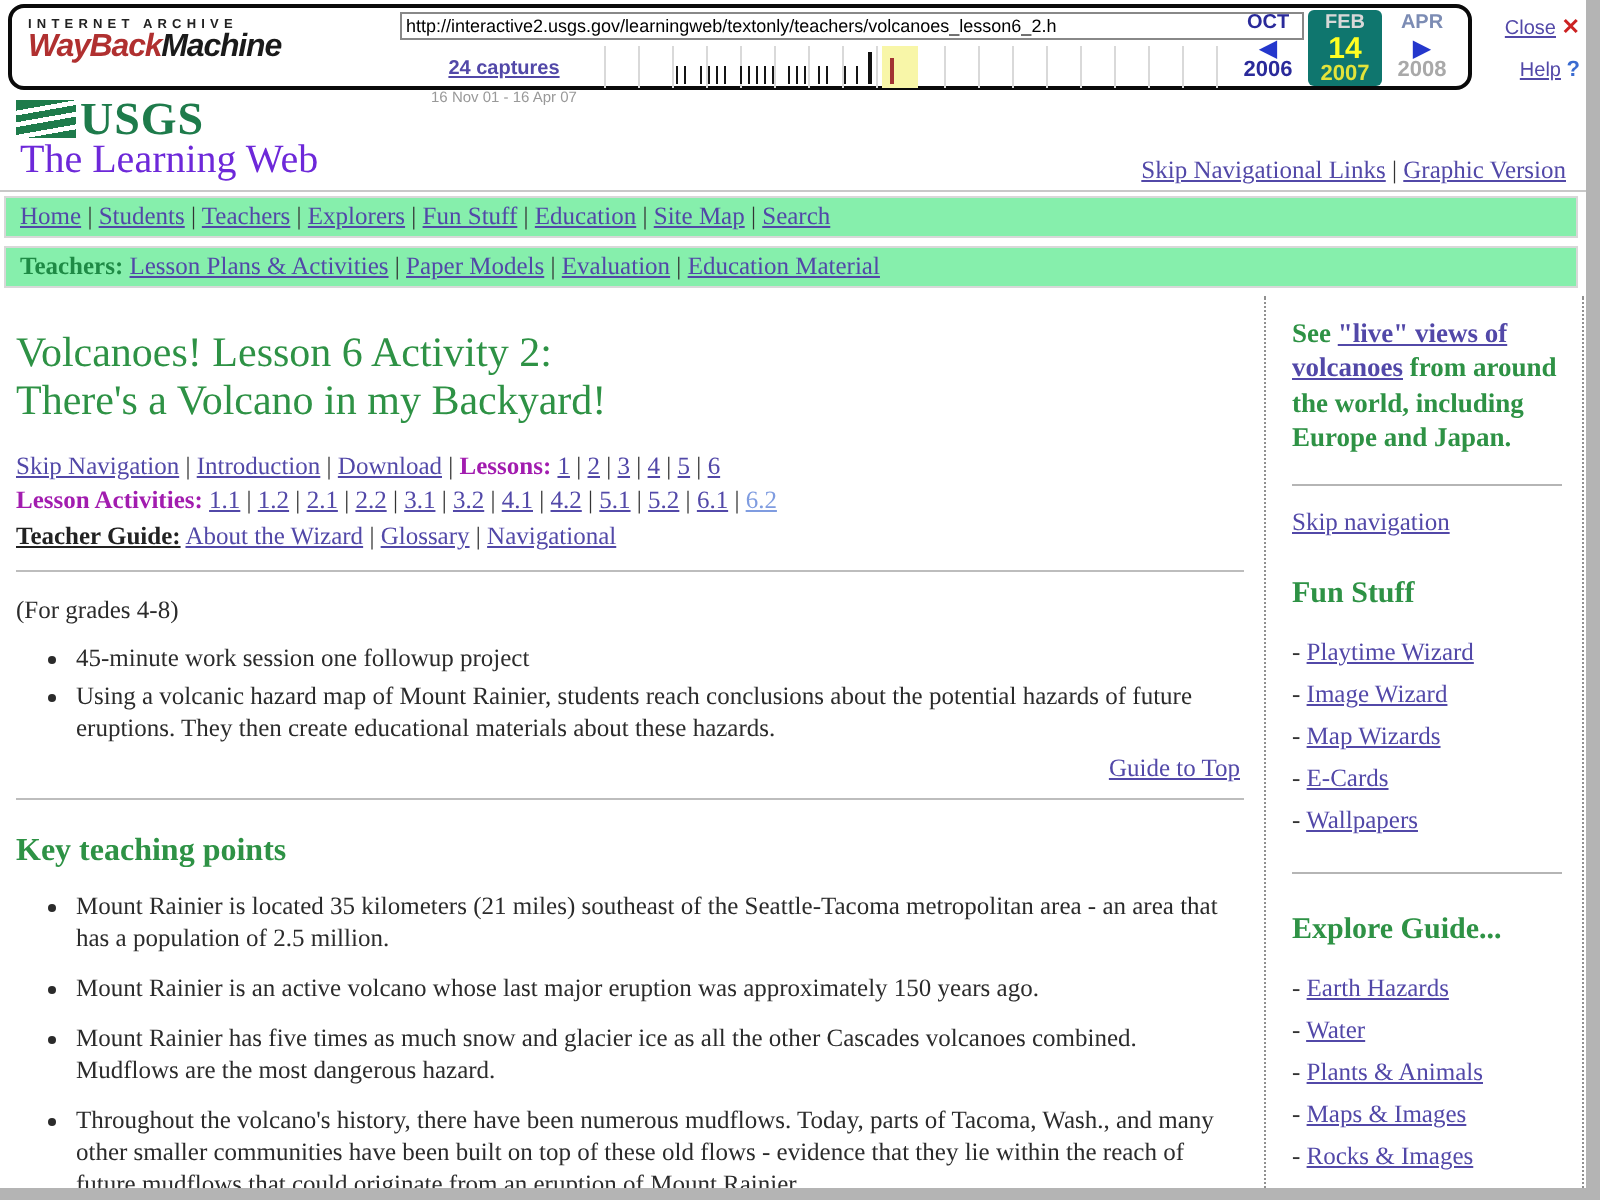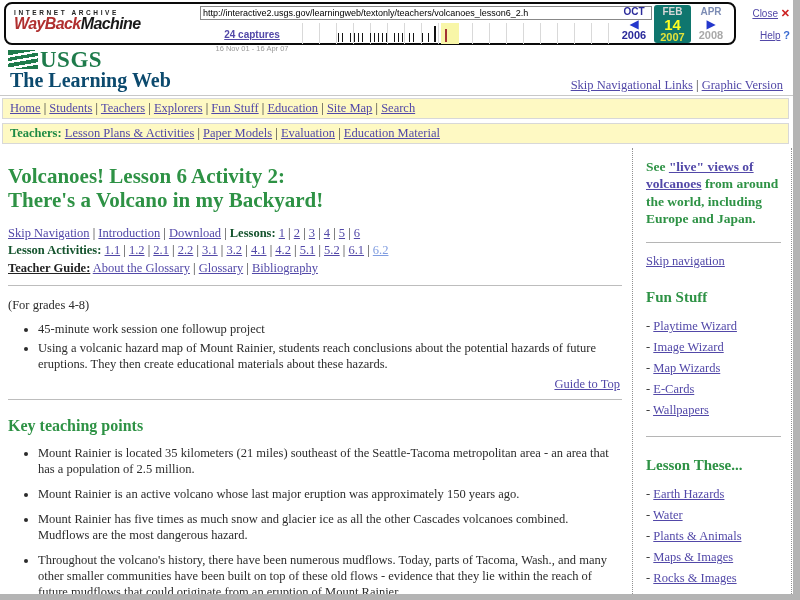--- a/index.html
+++ b/index.html
@@ -44,40 +44,40 @@
     font-size:10px;text-align:right;z-index:3;}
   #close-help .row{margin-bottom:9px;white-space:nowrap;}
   .x-icon{color:#cc2222;font-weight:bold;font-size:11px;}
   .q-icon{color:#3a6bd0;font-weight:bold;font-size:11px;}
 
   
   #usgs-logo{position:absolute;left:8px;top:48px;display:flex;align-items:center;}
   .usgs-wave{width:30px;height:19px;margin-right:2px;
     background:linear-gradient(170deg,#1e7b4b 0 22%,#fff 22% 32%,#1e7b4b 32% 46%,#fff 46% 56%,#1e7b4b 56% 72%,#fff 72% 82%,#1e7b4b 82%);}
   .usgs-text{font-size:23px;font-weight:bold;color:#1e7b4b;letter-spacing:0.5px;line-height:1;}
-  #site-title{position:absolute;left:10px;top:69px;font-size:20px;font-weight:bold;color:#0c4a6e;}
+  #site-title{position:absolute;left:10px;top:69px;font-size:20px;font-weight:normal;color:#6d28d9;}
   #header-links{position:absolute;right:10px;top:78px;font-size:12.5px;}
   #rule1{position:absolute;left:0;top:95px;width:793px;border-top:1px solid #c8c8c8;}
 
   
-  .navbar{position:absolute;left:2px;width:787px;height:21px;background:#fef9c3;
+  .navbar{position:absolute;left:2px;width:787px;height:21px;background:#86efac;
     border:1px solid #d8d8d8;box-sizing:border-box;line-height:19px;padding-left:7px;font-size:12.5px;white-space:nowrap;}
   #nav1{top:98px;}
   #nav2{top:123px;}
   .green-label{color:#1e8a45;font-weight:bold;}
 
   
   .pi{text-decoration:none;}
   .plist .pi + .pi::before{content:" | ";color:#333;text-decoration:none;}
-  .navlabel{color:#14532d;font-weight:bold;}
+  .navlabel{color:#a21caf;font-weight:bold;}
   .tg-label{color:#222;font-weight:bold;text-decoration:underline;}
 
   
   #main{position:absolute;left:8px;top:148px;width:614px;color:#2b2b2b;}
-  #main h1{font-size:21px;color:#2e9245;margin:16px 0 12px;line-height:1.16;font-weight:bold;}
+  #main h1{font-size:21px;color:#2e9245;margin:16px 0 12px;line-height:1.16;font-weight:normal;}
   .navline{font-size:12.5px;line-height:1.42;}
   .rule{border:none;border-top:1px solid #bdbdbd;margin:7px 0;}
   .grades{font-size:12.5px;margin:12px 0 4px;}
   ul.bullets{margin:8px 0 4px 14px;padding-left:16px;font-size:12.5px;}
   ul.bullets li{margin-bottom:3px;line-height:1.3;}
   .back-top{text-align:right;font-size:12.5px;margin:4px 2px 2px 0;}
   #main h2{font-size:16px;color:#2e9245;margin:17px 0 10px;font-weight:bold;}
   ul.keypoints{margin:6px 0 0 14px;padding-left:16px;font-size:12.5px;}
   ul.keypoints li{margin-bottom:9px;line-height:1.28;}
   .current-activity{color:#7f9ce0;}
@@ -203,23 +203,23 @@
         <span class="pi"><a>5.1</a></span>
         <span class="pi"><a>5.2</a></span>
         <span class="pi"><a>6.1</a></span>
         <span class="pi"><a class="current-activity">6.2</a></span>
       </span>
     </div>
 
     <div class="navline">
       <span class="tg-label">Teacher Guide:</span>
       <span class="plist">
-        <span class="pi"><a>About the Glossary</a></span>
+        <span class="pi"><a>About the Wizard</a></span>
         <span class="pi"><a>Glossary</a></span>
-        <span class="pi"><a>Bibliography</a></span>
+        <span class="pi"><a>Navigational</a></span>
       </span>
     </div>
 
     <hr class="rule">
 
     <div class="grades">(For grades 4-8)</div>
 
     <ul class="bullets">
       <li>45-minute work session one followup project</li>
       <li>Using a volcanic hazard map of Mount Rainier, students reach conclusions about the potential hazards of future eruptions. They then create educational materials about these hazards.</li>
@@ -255,21 +255,21 @@
     <ul class="sidelist">
       <li><a>Playtime Wizard</a></li>
       <li><a>Image Wizard</a></li>
       <li><a>Map Wizards</a></li>
       <li><a>E-Cards</a></li>
       <li><a>Wallpapers</a></li>
     </ul>
 
     <hr class="side-rule">
 
-    <h3>Lesson These...</h3>
+    <h3>Explore Guide...</h3>
     <ul class="sidelist">
       <li><a>Earth Hazards</a></li>
       <li><a>Water</a></li>
       <li><a>Plants &amp; Animals</a></li>
       <li><a>Maps &amp; Images</a></li>
       <li><a>Rocks &amp; Images</a></li>
       <li><a>Real-time Info</a></li>
     </ul>
   </div>
 

